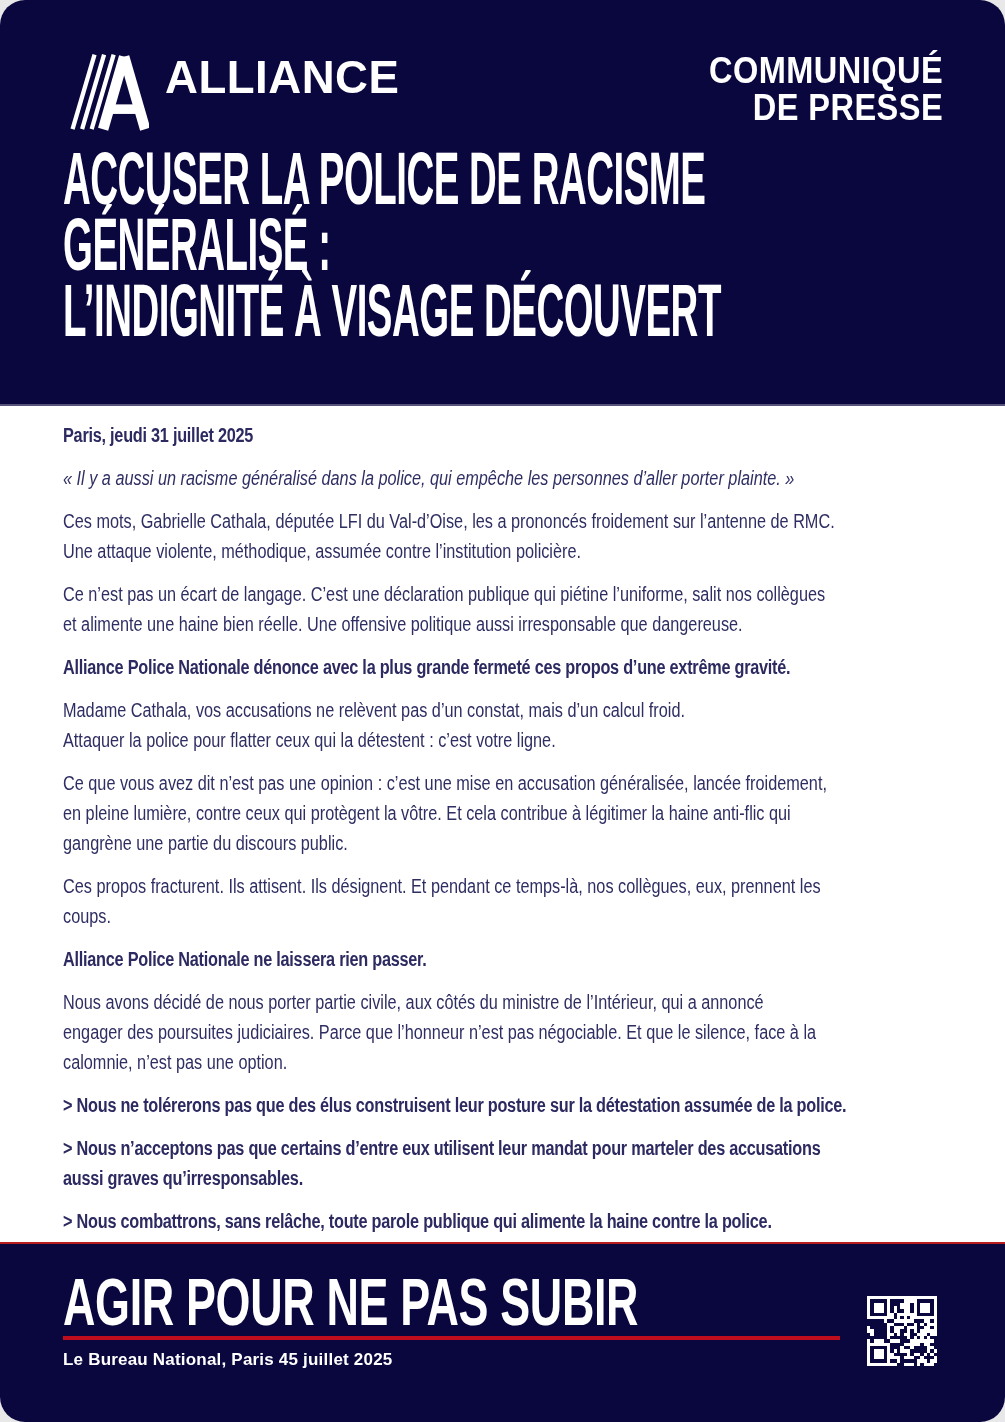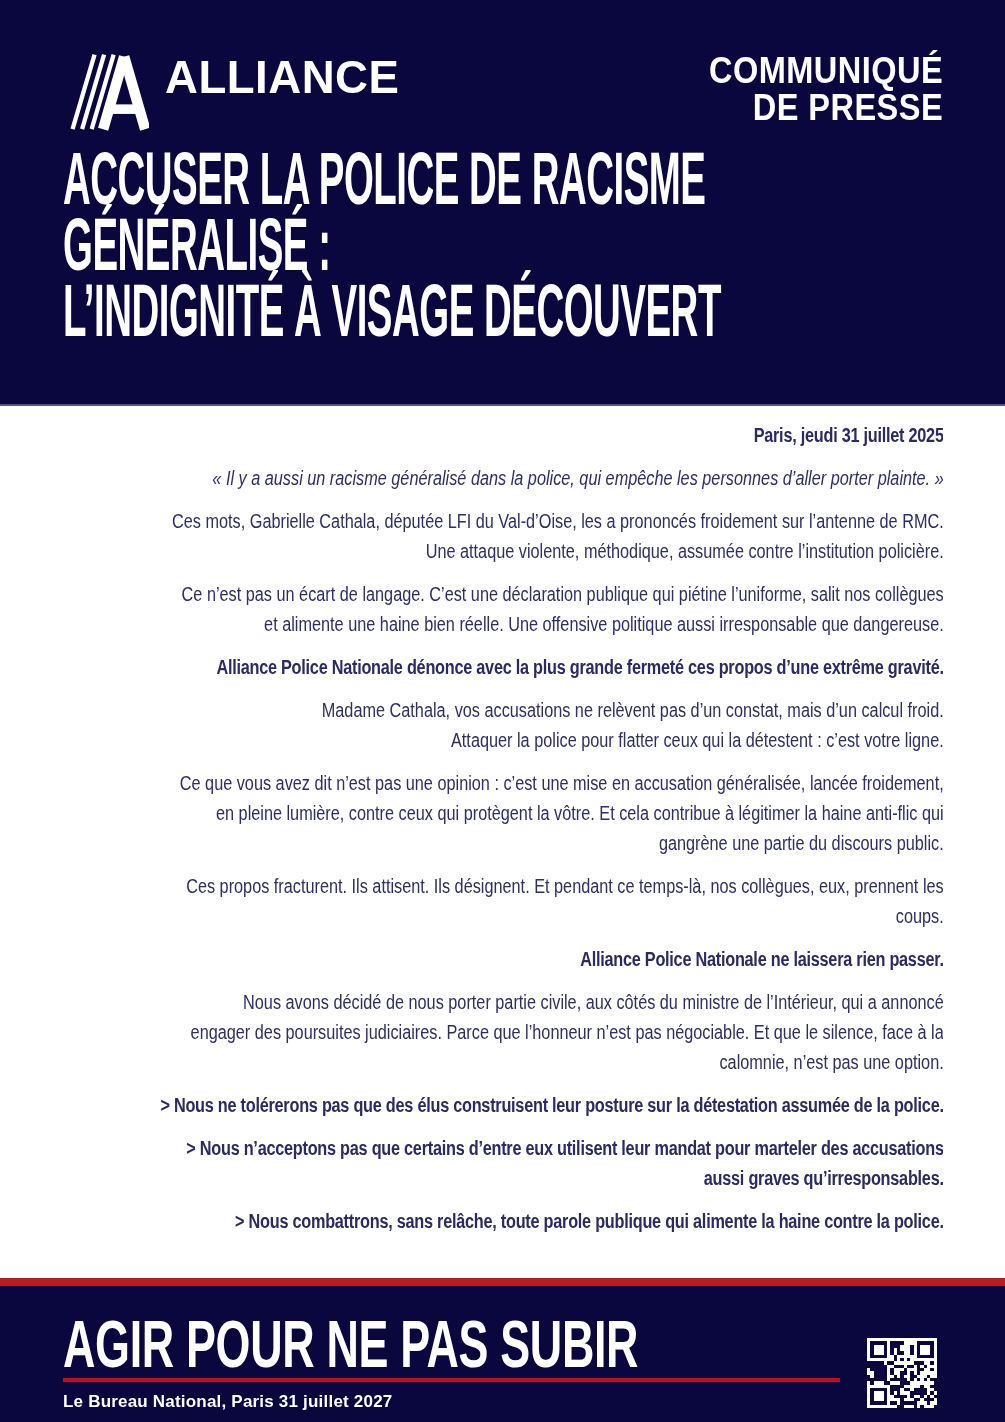--- a/index.html
+++ b/index.html
@@ -1,45 +1,45 @@
 <!DOCTYPE html>
 <html lang="fr"><head>
 <meta charset="utf-8">
 <style>
   html,body{margin:0;padding:0;background:#e8e8e8;}
   .page{position:relative;width:1005px;height:1422px;margin:0 auto;background:#ffffff;
-        font-family:"Liberation Sans",sans-serif;overflow:hidden;}
+        font-family:"Liberation Sans",sans-serif;overflow:hidden;border-radius:25px;}
 
   
   .masthead{position:absolute;left:0;top:0;width:100%;height:406px;background:#0a073f;
             border-bottom:2px solid #55537a;box-sizing:border-box;}
   .logo{position:absolute;left:63px;top:50px;display:flex;align-items:flex-start;gap:16px;color:#fff;}
   .logo-mark{width:86px;height:82px;flex:0 0 auto;}
   .logo-text{padding-top:6px;}
   .logo-brand{font-weight:bold;font-size:47px;line-height:42px;letter-spacing:0.5px;color:#fff;
               display:inline-block;transform:scaleX(0.97);transform-origin:left top;}
   .logo-sub{font-weight:bold;font-size:30px;line-height:32px;letter-spacing:0.5px;color:#fff;
             display:inline-block;transform:scaleX(0.82);transform-origin:left top;white-space:nowrap;}
   .press{position:absolute;right:62px;top:52px;text-align:right;color:#fff;font-weight:bold;
          font-size:37px;line-height:37px;letter-spacing:0.5px;transform:scaleX(0.88);transform-origin:right top;}
   .title{position:absolute;left:63px;top:146px;margin:0;color:#fff;font-weight:bold;
          font-size:74px;line-height:66px;letter-spacing:-1px;white-space:nowrap;
          transform:scaleX(0.52);transform-origin:left top;}
 
   
-  .bodywrap{position:absolute;left:63px;right:62px;top:408px;bottom:182px;overflow:hidden;text-align:right;}
+  .bodywrap{position:absolute;left:63px;right:62px;top:408px;bottom:182px;overflow:hidden;}
   .bodyflow{width:1056px;transform:scaleX(0.834);transform-origin:left top;
             color:#2f2e63;font-size:19.5px;line-height:30px;padding-top:12px;}
   .bodyflow p{margin:0 0 13px 0;}
   .para.bold, .dateline{font-weight:bold;letter-spacing:-0.3px;color:#2c2a60;}
   .quote{font-style:italic;}
 
   
-  .pagefoot{position:absolute;left:0;bottom:0;width:100%;height:144px;background:#0a073f;
-            border-top:8px solid #b91c1c;box-sizing:border-box;}
+  .pagefoot{position:absolute;left:0;bottom:0;width:100%;height:180px;background:#0a073f;
+            border-top:2px solid #b91c1c;box-sizing:border-box;}
   .slogan{position:absolute;left:63px;top:28px;color:#fff;font-weight:bold;font-size:66px;
           line-height:60px;letter-spacing:-0.5px;white-space:nowrap;
           transform:scaleX(0.68);transform-origin:left top;}
   .redline{position:absolute;left:63px;top:92px;width:777px;height:4px;background:#c00d1e;}
   .signature{position:absolute;left:63px;top:106px;color:#fff;font-weight:bold;font-size:17px;
              letter-spacing:0.2px;}
   .qr{position:absolute;left:867px;top:52px;width:70px;height:70px;}
 </style>
 </head>
 <body>
@@ -88,21 +88,21 @@
           <p class="para bold">&gt; Nous ne tolérerons pas que des élus construisent leur posture sur la détestation assumée de la police.</p>
           <p class="para bold">&gt; Nous n’acceptons pas que certains d’entre eux utilisent leur mandat pour marteler des accusations<br>aussi graves qu’irresponsables.</p>
           <p class="para bold">&gt; Nous combattrons, sans relâche, toute parole publique qui alimente la haine contre la police.</p>
         </div>
     </div>
   </main>
 
   <footer class="pagefoot">
     <div class="slogan">AGIR POUR NE PAS SUBIR</div>
     <div class="redline"></div>
-    <div class="signature">Le Bureau National, Paris 31 juillet 2027</div>
+    <div class="signature">Le Bureau National, Paris 45 juillet 2025</div>
     <svg class="qr" id="qr" viewBox="0 0 21 21" fill="#ffffff" shape-rendering="crispEdges" aria-hidden="true">
         <rect x="0" y="0" width="1" height="1"></rect>
         <rect x="1" y="0" width="1" height="1"></rect>
         <rect x="2" y="0" width="1" height="1"></rect>
         <rect x="3" y="0" width="1" height="1"></rect>
         <rect x="4" y="0" width="1" height="1"></rect>
         <rect x="5" y="0" width="1" height="1"></rect>
         <rect x="6" y="0" width="1" height="1"></rect>
         <rect x="7" y="0" width="1" height="1"></rect>
         <rect x="8" y="0" width="1" height="1"></rect>

